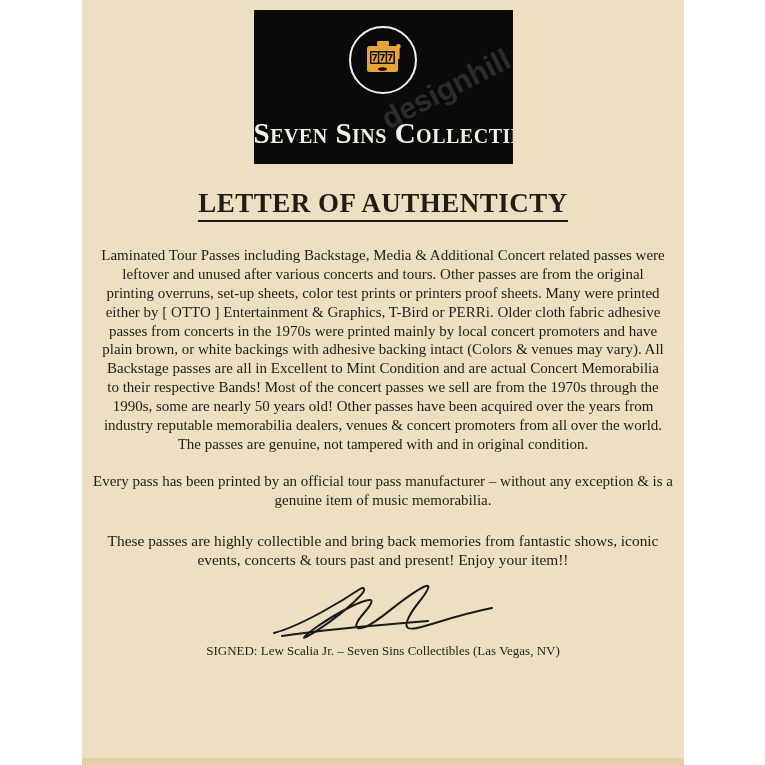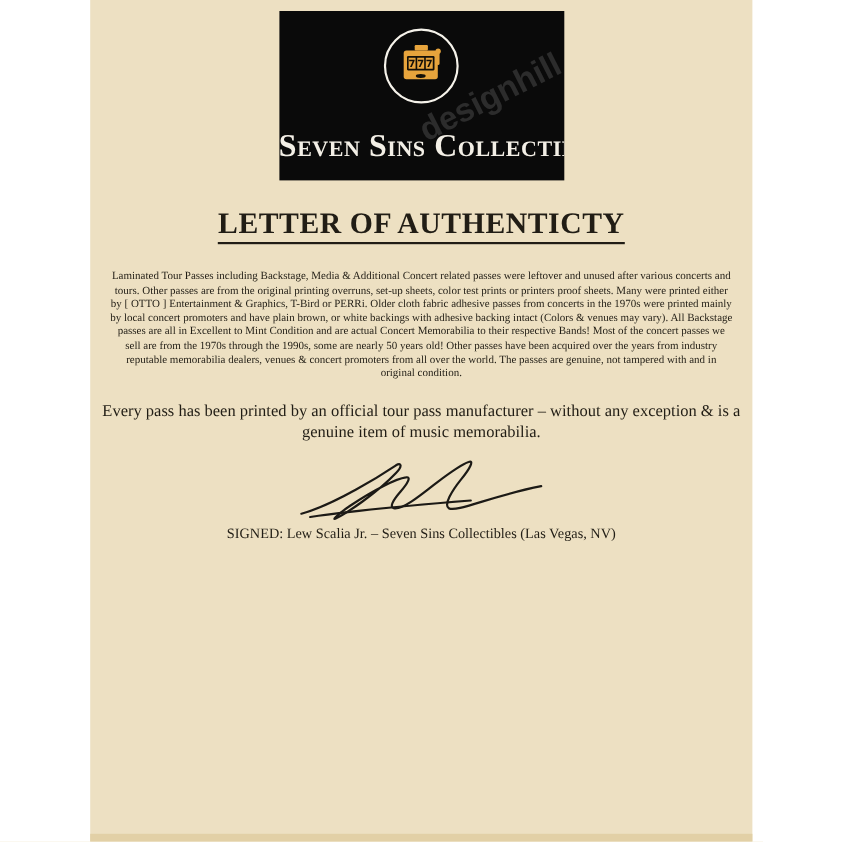--- a/index.html
+++ b/index.html
@@ -92,21 +92,21 @@
   }
   .item-title {
     margin: 20px auto 0 auto;
     font-size: 25px;
     font-weight: bold;
     letter-spacing: 0.5px;
   }
   .body-text {
     width: 566px;
     margin: 24px auto 0 auto;
-    font-size: 10px;
+    font-size: 15px;
     line-height: 1.26;
   }
   .guarantee {
     width: 580px;
     margin: 18px auto 0 auto;
     font-size: 15px;
     line-height: 1.26;
   }
   .closing {
     width: 566px;
@@ -158,20 +158,21 @@
   <div class="letter-title">
     <span>LETTER OF AUTHENTICTY</span>
   </div>
 
 
 
   <p class="body-text">Laminated Tour Passes including Backstage, Media &amp; Additional Concert related passes were leftover and unused after various concerts and tours. Other passes are from the original printing overruns, set-up sheets, color test prints or printers proof sheets. Many were printed either by [ OTTO ] Entertainment &amp; Graphics, T-Bird or PERRi. Older cloth fabric adhesive passes from concerts in the 1970s were printed mainly by local concert promoters and have plain brown, or white backings with adhesive backing intact (Colors &amp; venues may vary). All Backstage passes are all in Excellent to Mint Condition and are actual Concert Memorabilia to their respective Bands! Most of the concert passes we sell are from the 1970s through the 1990s, some are nearly 50 years old! Other passes have been acquired over the years from industry reputable memorabilia dealers, venues &amp; concert promoters from all over the world. The passes are genuine, not tampered with and in original condition.</p>
 
   <p class="guarantee">Every pass has been printed by an official tour pass manufacturer – without any exception &amp; is a genuine item of music memorabilia.</p>
 
+  <p class="closing">These passes are highly collectible and bring back memories from fantastic shows, iconic events, concerts &amp; tours past and present! Enjoy your item!!</p>
 
   <div class="signature-wrap">
     <svg width="230" height="58" viewBox="0 0 230 58">
       <g fill="none" stroke="#1c1a16" stroke-width="2" stroke-linecap="round">
         <path d="M6 50 C 36 42, 80 14, 92 6 C 97 3, 98 7, 92 13 C 74 32, 46 50, 38 54 C 33 57, 37 52, 50 43 C 72 28, 93 18, 101 17 C 106 16, 103 22, 96 30 C 89 38, 86 44, 90 45 C 98 47, 116 32, 130 21 C 138 15, 152 5, 158 3 C 163 1, 160 8, 151 19 C 143 29, 135 42, 140 45 C 147 49, 178 34, 224 25"></path>
         <path d="M14 53 C 60 46, 110 42, 160 38"></path>
       </g>
     </svg>
   </div>
 

